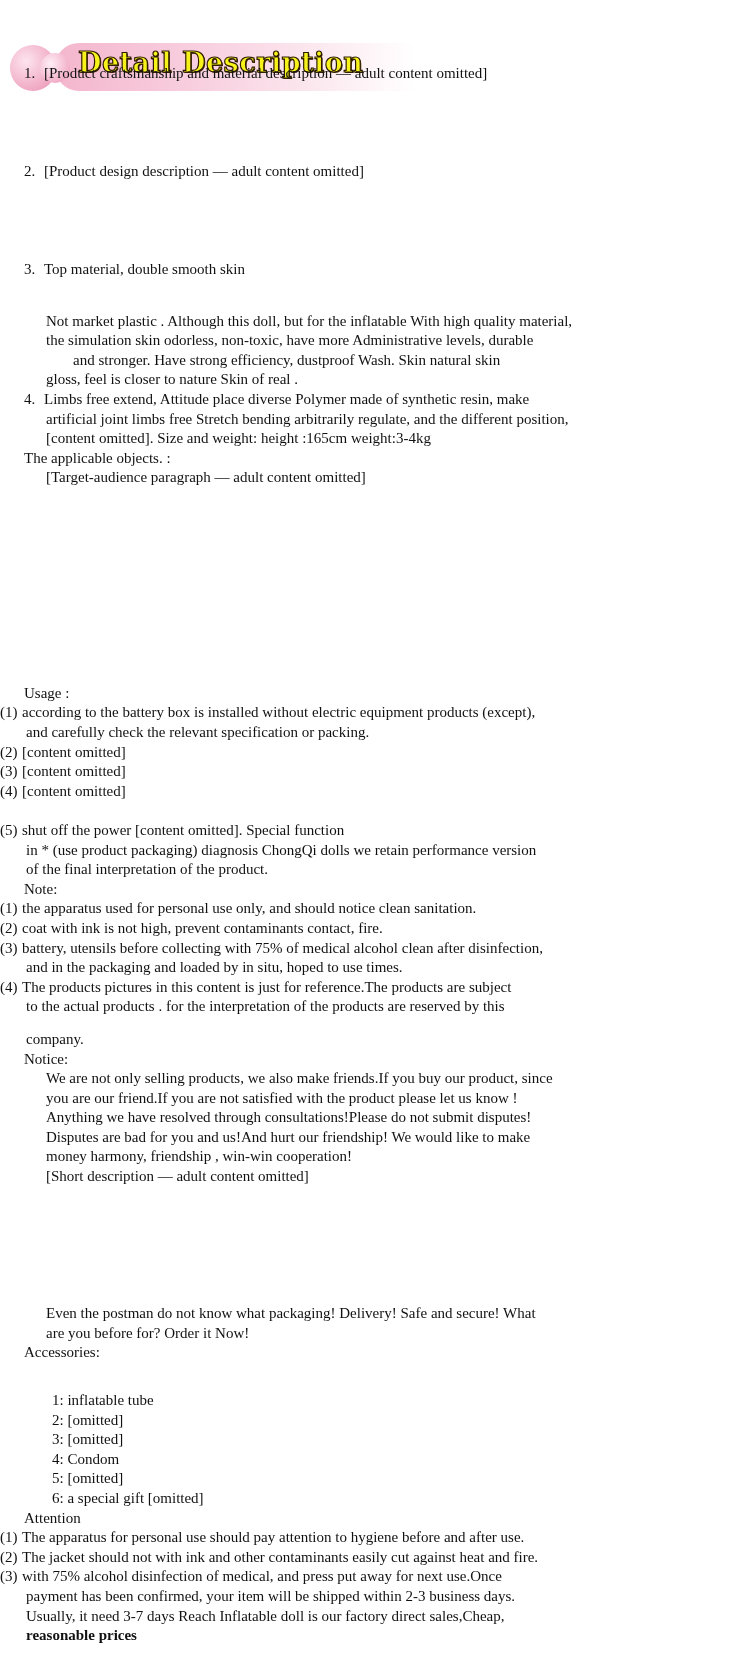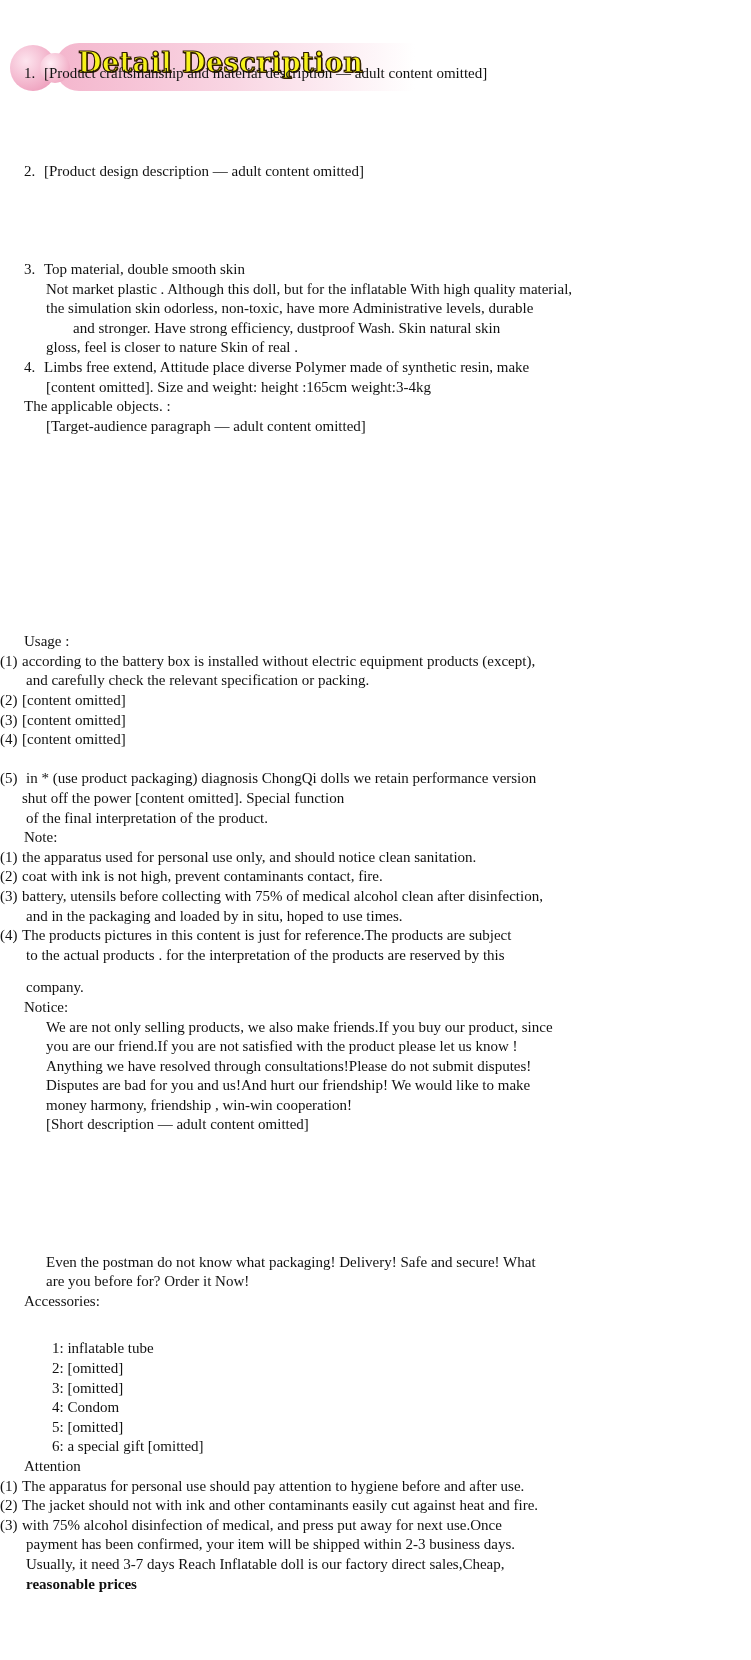--- a/index.html
+++ b/index.html
@@ -46,28 +46,29 @@
       <span class="num">2.</span>
       <div class="line">[Product design description — adult content omitted]</div>
       <div class="line" style="padding-left: 2px;">&nbsp;</div>
       <div class="line" style="padding-left: 2px;">&nbsp;</div>
       <div class="line" style="padding-left: 2px;">&nbsp;</div>
       <div class="line" style="padding-left: 2px;">&nbsp;</div>
     </div>
     <div class="item">
       <span class="num">3.</span>
       <div class="line">Top material, double smooth skin</div>
-      <div class="line" style="padding-left: 2px;">Not market plastic . Although this doll, but for the inflatable With high quality material,</div>
+      <div class="line" style="padding-left: 2px; margin-top: 32px;">Not market plastic . Although this doll, but for the inflatable With high quality material,</div>
       <div class="line" style="padding-left: 2px;">the simulation skin odorless, non-toxic, have more Administrative levels, durable</div>
       <div class="line" style="padding-left: 2px; margin-left: 27px;">and stronger. Have strong efficiency, dustproof Wash. Skin natural skin</div>
       <div class="line" style="padding-left: 2px;">gloss, feel is closer to nature Skin of real .</div>
     </div>
     <div class="item">
       <span class="num">4.</span>
       <div class="line">Limbs free extend, Attitude place diverse Polymer made of synthetic resin, make</div>
+      <div class="line" style="padding-left: 2px;">artificial joint limbs free Stretch bending arbitrarily regulate, and the different position,</div>
       <div class="line" style="padding-left: 2px;">[content omitted]. Size and weight: height :165cm weight:3-4kg</div>
     </div>
     <div class="heading line">The applicable objects. :</div>
     <div class="indent">
       <div class="line">[Target-audience paragraph — adult content omitted]</div>
       <div class="line">&nbsp;</div>
       <div class="line">&nbsp;</div>
       <div class="line">&nbsp;</div>
       <div class="line">&nbsp;</div>
       <div class="line">&nbsp;</div>
@@ -91,22 +92,22 @@
       <span class="num">(3)</span>
       <div class="line">[content omitted]</div>
     </div>
     <div class="item" style="padding-left: 22px; margin-left: -24px; left: 0px;">
       <span class="num">(4)</span>
       <div class="line">[content omitted]</div>
       <div class="line" style="padding-left: 4px;">&nbsp;</div>
     </div>
     <div class="item" style="padding-left: 22px; margin-left: -24px; left: 0px;">
       <span class="num">(5)</span>
+      <div class="line">shut off the power [content omitted]. Special function</div>
       <div class="line" style="padding-left: 4px;">in * (use product packaging) diagnosis ChongQi dolls we retain performance version</div>
-      <div class="line">shut off the power [content omitted]. Special function</div>
       <div class="line" style="padding-left: 4px;">of the final interpretation of the product.</div>
     </div>
     <div class="heading line">Note:</div>
     <div class="item" style="padding-left: 22px; margin-left: -24px; left: 0px;">
       <span class="num">(1)</span>
       <div class="line">the apparatus used for personal use only, and should notice clean sanitation.</div>
     </div>
     <div class="item" style="padding-left: 22px; margin-left: -24px; left: 0px;">
       <span class="num">(2)</span>
       <div class="line">coat with ink is not high, prevent contaminants contact, fire.</div>

